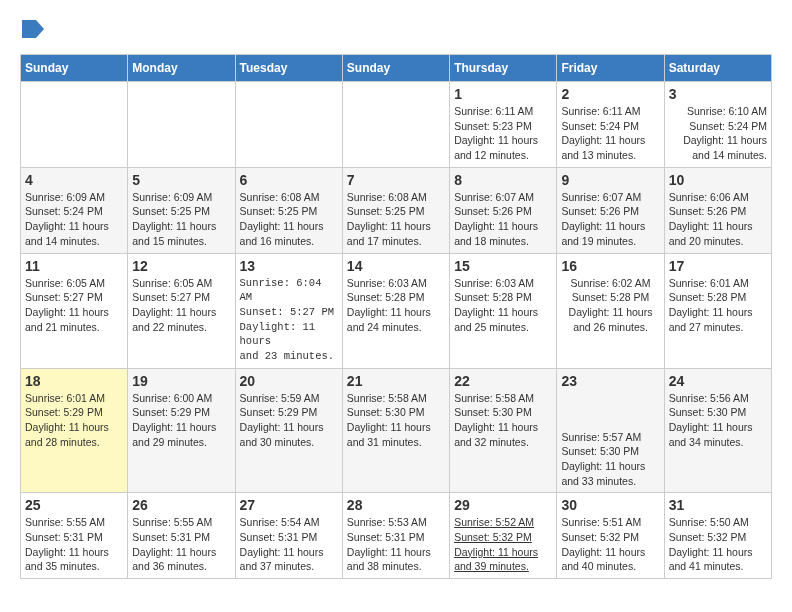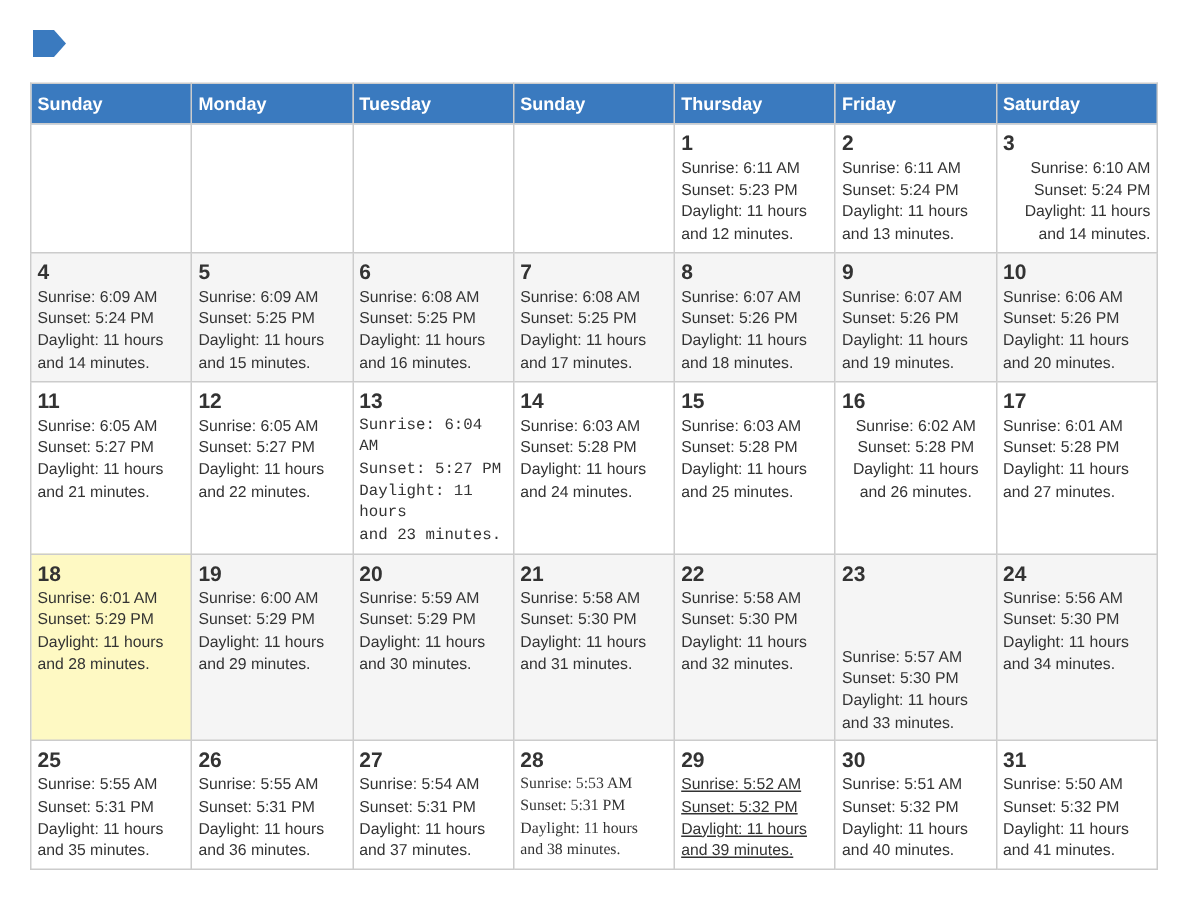--- a/index.html
+++ b/index.html
@@ -307,21 +307,21 @@
         </td>
         <td>
           <div class="day-number">27</div>
           <div class="day-info" style="white-space: pre-line;">Sunrise: 5:54 AM
 Sunset: 5:31 PM
 Daylight: 11 hours
 and 37 minutes.</div>
         </td>
         <td>
           <div class="day-number">28</div>
-          <div class="day-info" style="white-space: pre-line; font-family: Liberation Serif, serif;">Sunrise: 5:53 AM
+          <div class="day-info" style="white-space: pre-line;">Sunrise: 5:53 AM
 Sunset: 5:31 PM
 Daylight: 11 hours
 and 38 minutes.</div>
         </td>
         <td>
           <div class="day-number">29</div>
           <div class="day-info" style="white-space: pre-line; text-decoration: underline;">Sunrise: 5:52 AM
 Sunset: 5:32 PM
 Daylight: 11 hours
 and 39 minutes.</div>

